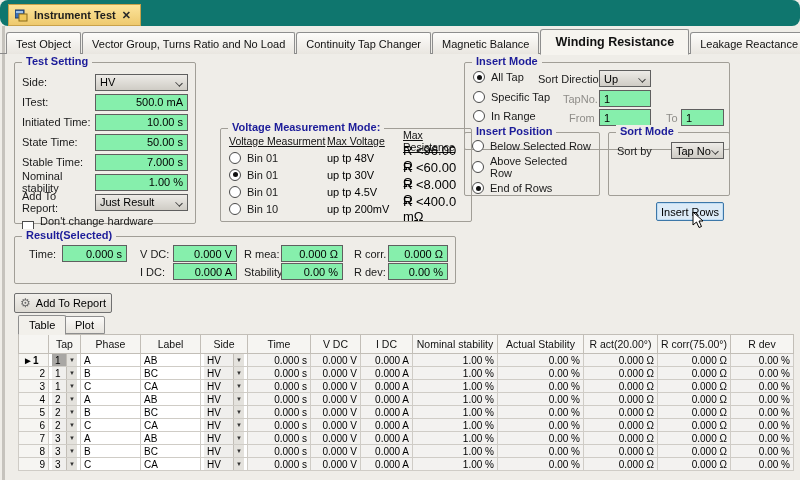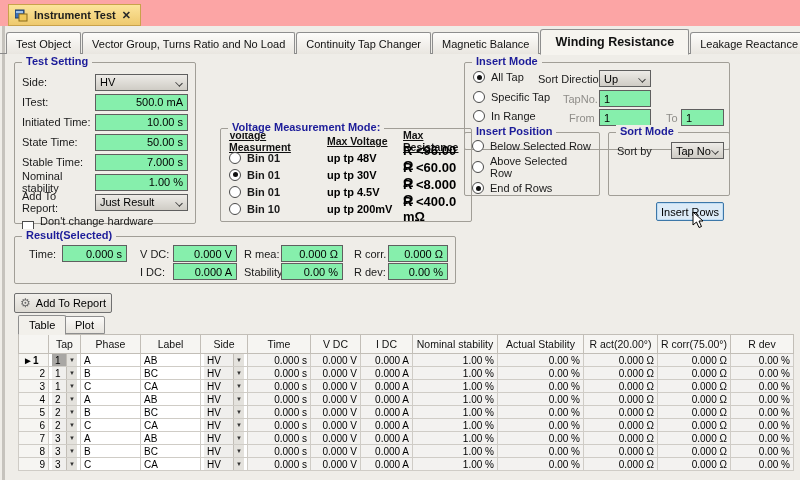--- a/index.html
+++ b/index.html
@@ -1,21 +1,21 @@
 <!DOCTYPE html>
 <html><head>
 <meta charset="utf-8">
 <style>
   * { margin:0; padding:0; box-sizing:border-box; }
   html,body { width:800px; height:480px; overflow:hidden; }
   body { font-family:"Liberation Sans", sans-serif; }
   .screen { position:relative; width:800px; height:480px; background:#EFEDE8; overflow:hidden; }
 
   
-  .docbar { position:absolute; left:0; top:0; width:800px; height:26px; background:#fca5a5; }
+  .docbar { position:absolute; left:0; top:0; width:800px; height:26px; background:#0f766e;border-radius:8px; }
   .doc-tab { position:absolute; left:8px; top:4px; height:22px; display:flex; align-items:center; gap:6px;
              padding:0 9px 0 6px; background:linear-gradient(#FCE49B,#EEC96E); border:1px solid #C9A24B; }
   .doc-tab .title { font-size:11px; font-weight:bold; color:#1D1D1D; }
   .doc-tab .close { font-size:11px; font-weight:bold; color:#2A2A2A; cursor:default; line-height:1; }
 
   
   .navtabs { position:absolute; left:6px; top:28px; right:0; height:26px; display:flex; align-items:flex-end; }
   .navtabs::after { content:""; position:absolute; left:-6px; right:0; bottom:0; border-bottom:1px solid #8A8A8A; z-index:0; }
   .ntab { position:relative; z-index:1; height:22px; display:flex; align-items:center; padding:0 9px;
           background:linear-gradient(#FDFCFA,#E9E6E0); border:1px solid #8E8E8E; border-bottom:none;
@@ -161,21 +161,21 @@
       <div class="optrow" style="padding:3px 7px 0 7px;">
         <span class="checkbox"></span>
         <span class="lbl">Don't change hardware settings</span>
       </div>
     </div>
   </div>
 
 
   <div class="group" style="left:196px; top:128px; width:252px; height:94px;margin-left:24px;">
     <div class="gtitle">Voltage Measurement Mode:</div>
-    <div style="padding-top:4px;font-weight:bold;">
+    <div style="padding-top:4px;">
       <div class="vm-head">
         <span class="vc1">Voltage Measurment</span>
         <span class="vc2">Max Voltage</span>
         <span class="vc3">Max Resistance</span>
       </div>
       <div class="vm-row">
         <span class="vc1">
             <span class="radio"></span>
             <span class="lbl">Bin 01</span>
           </span>

